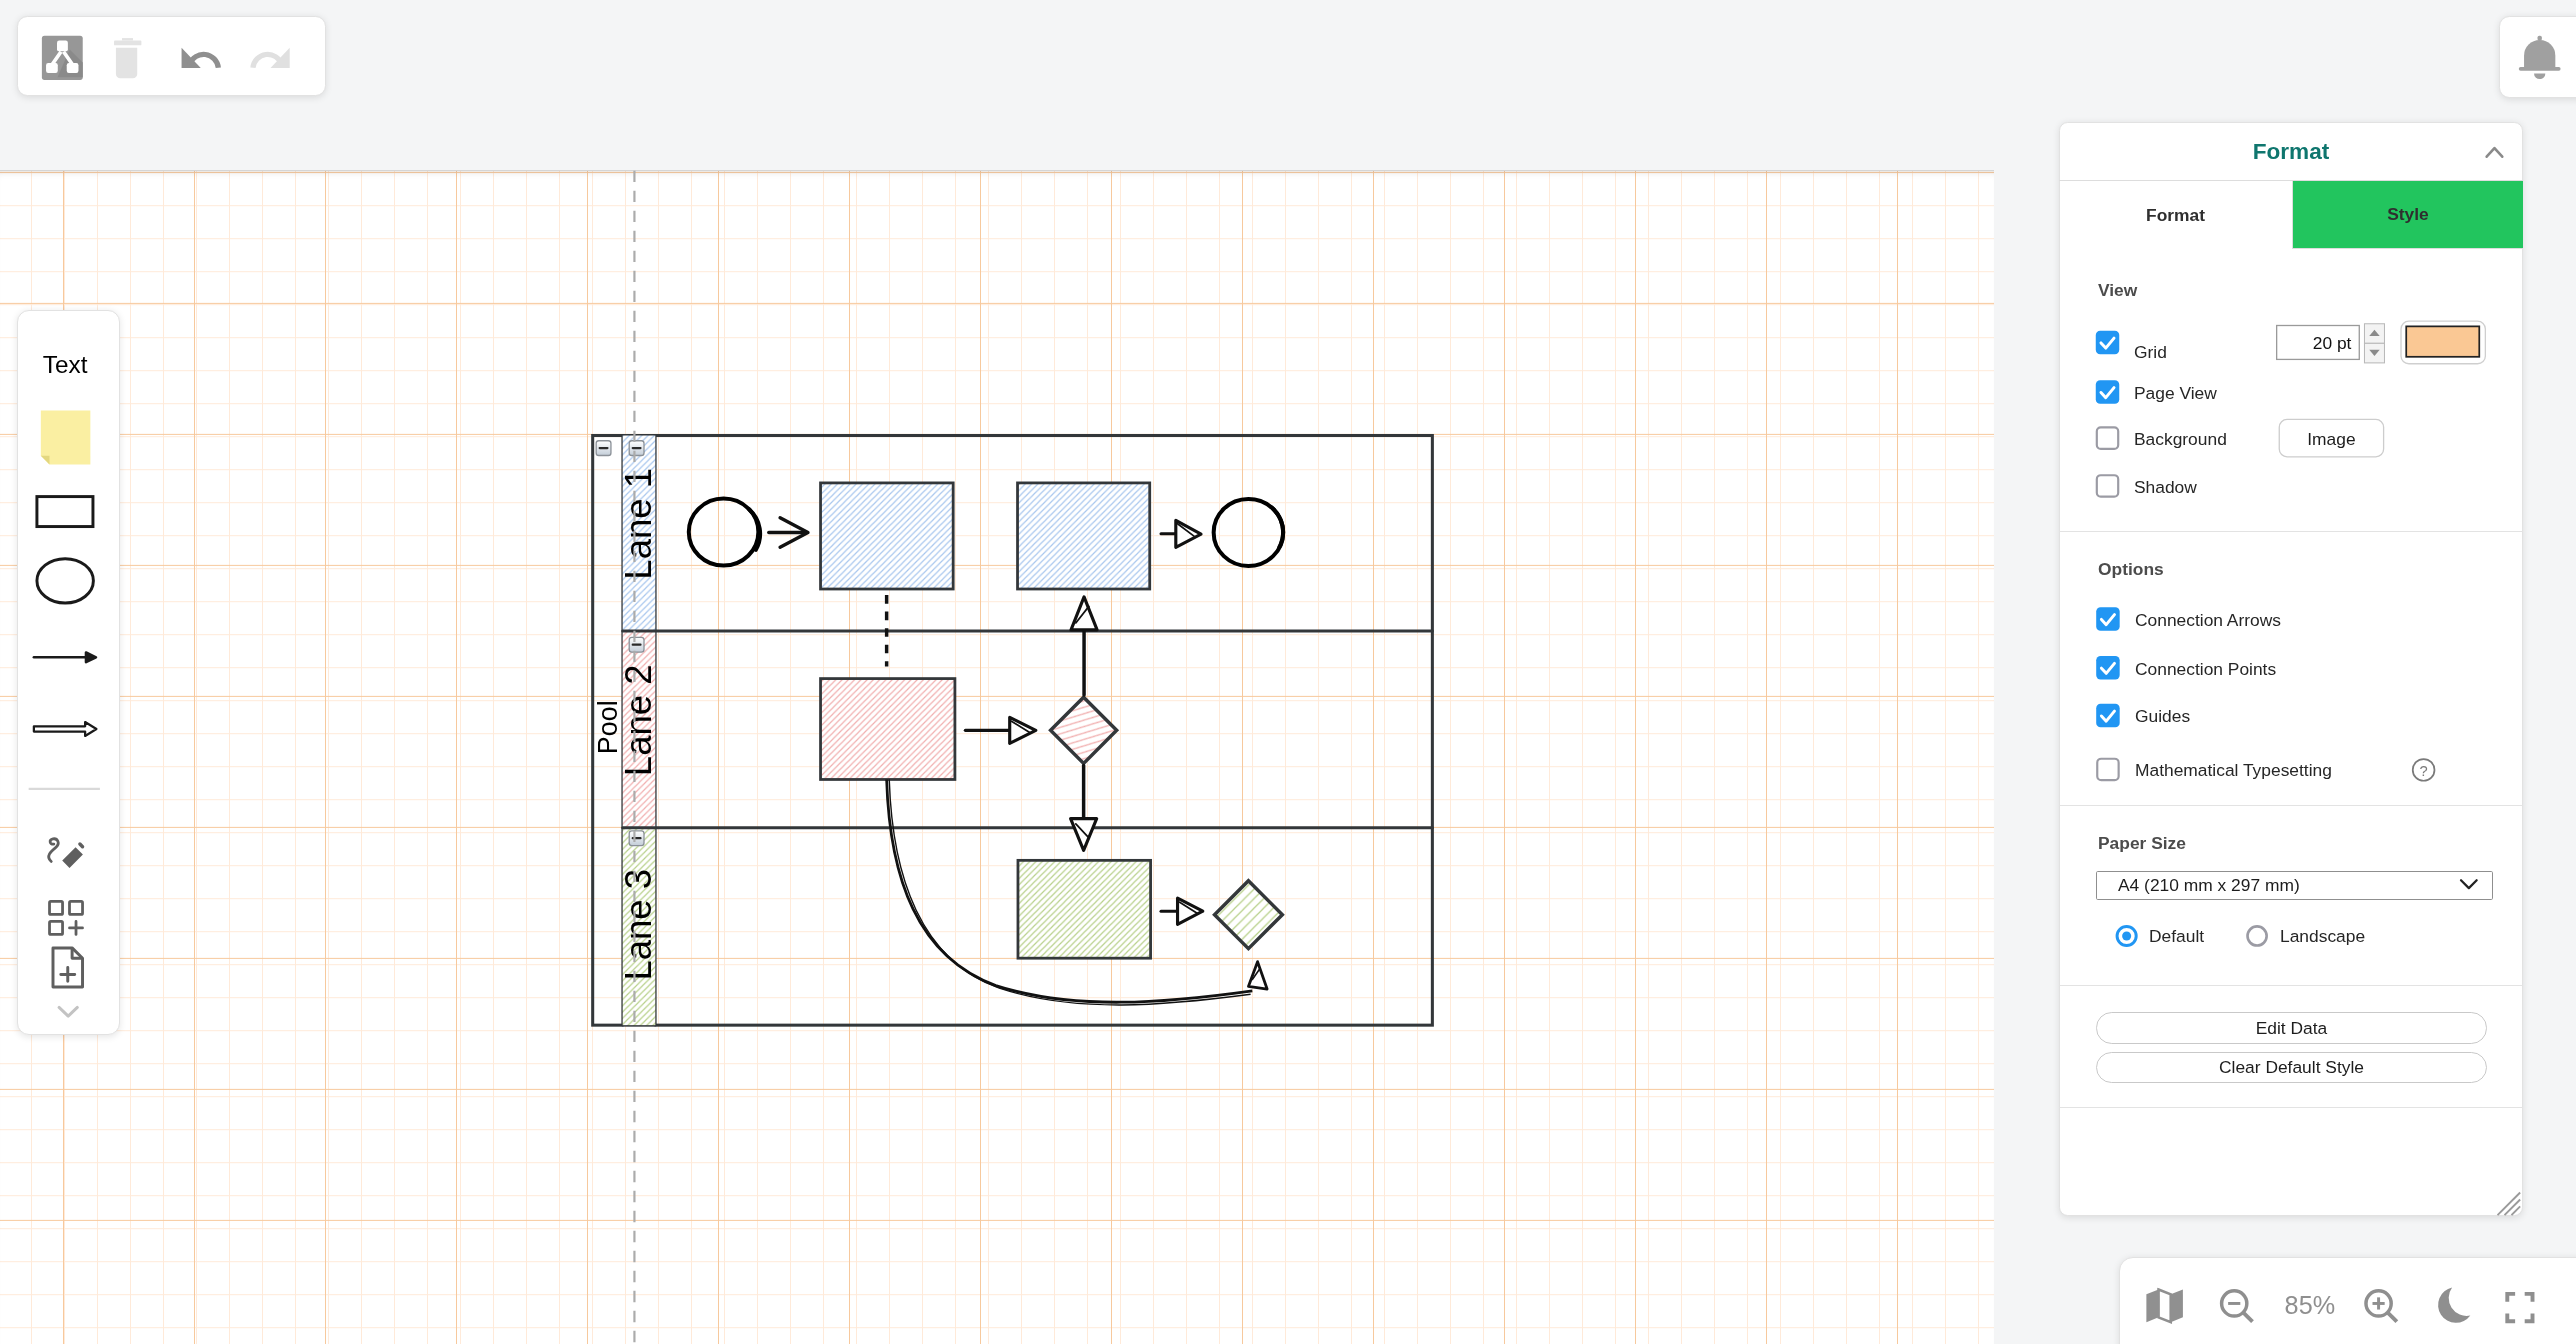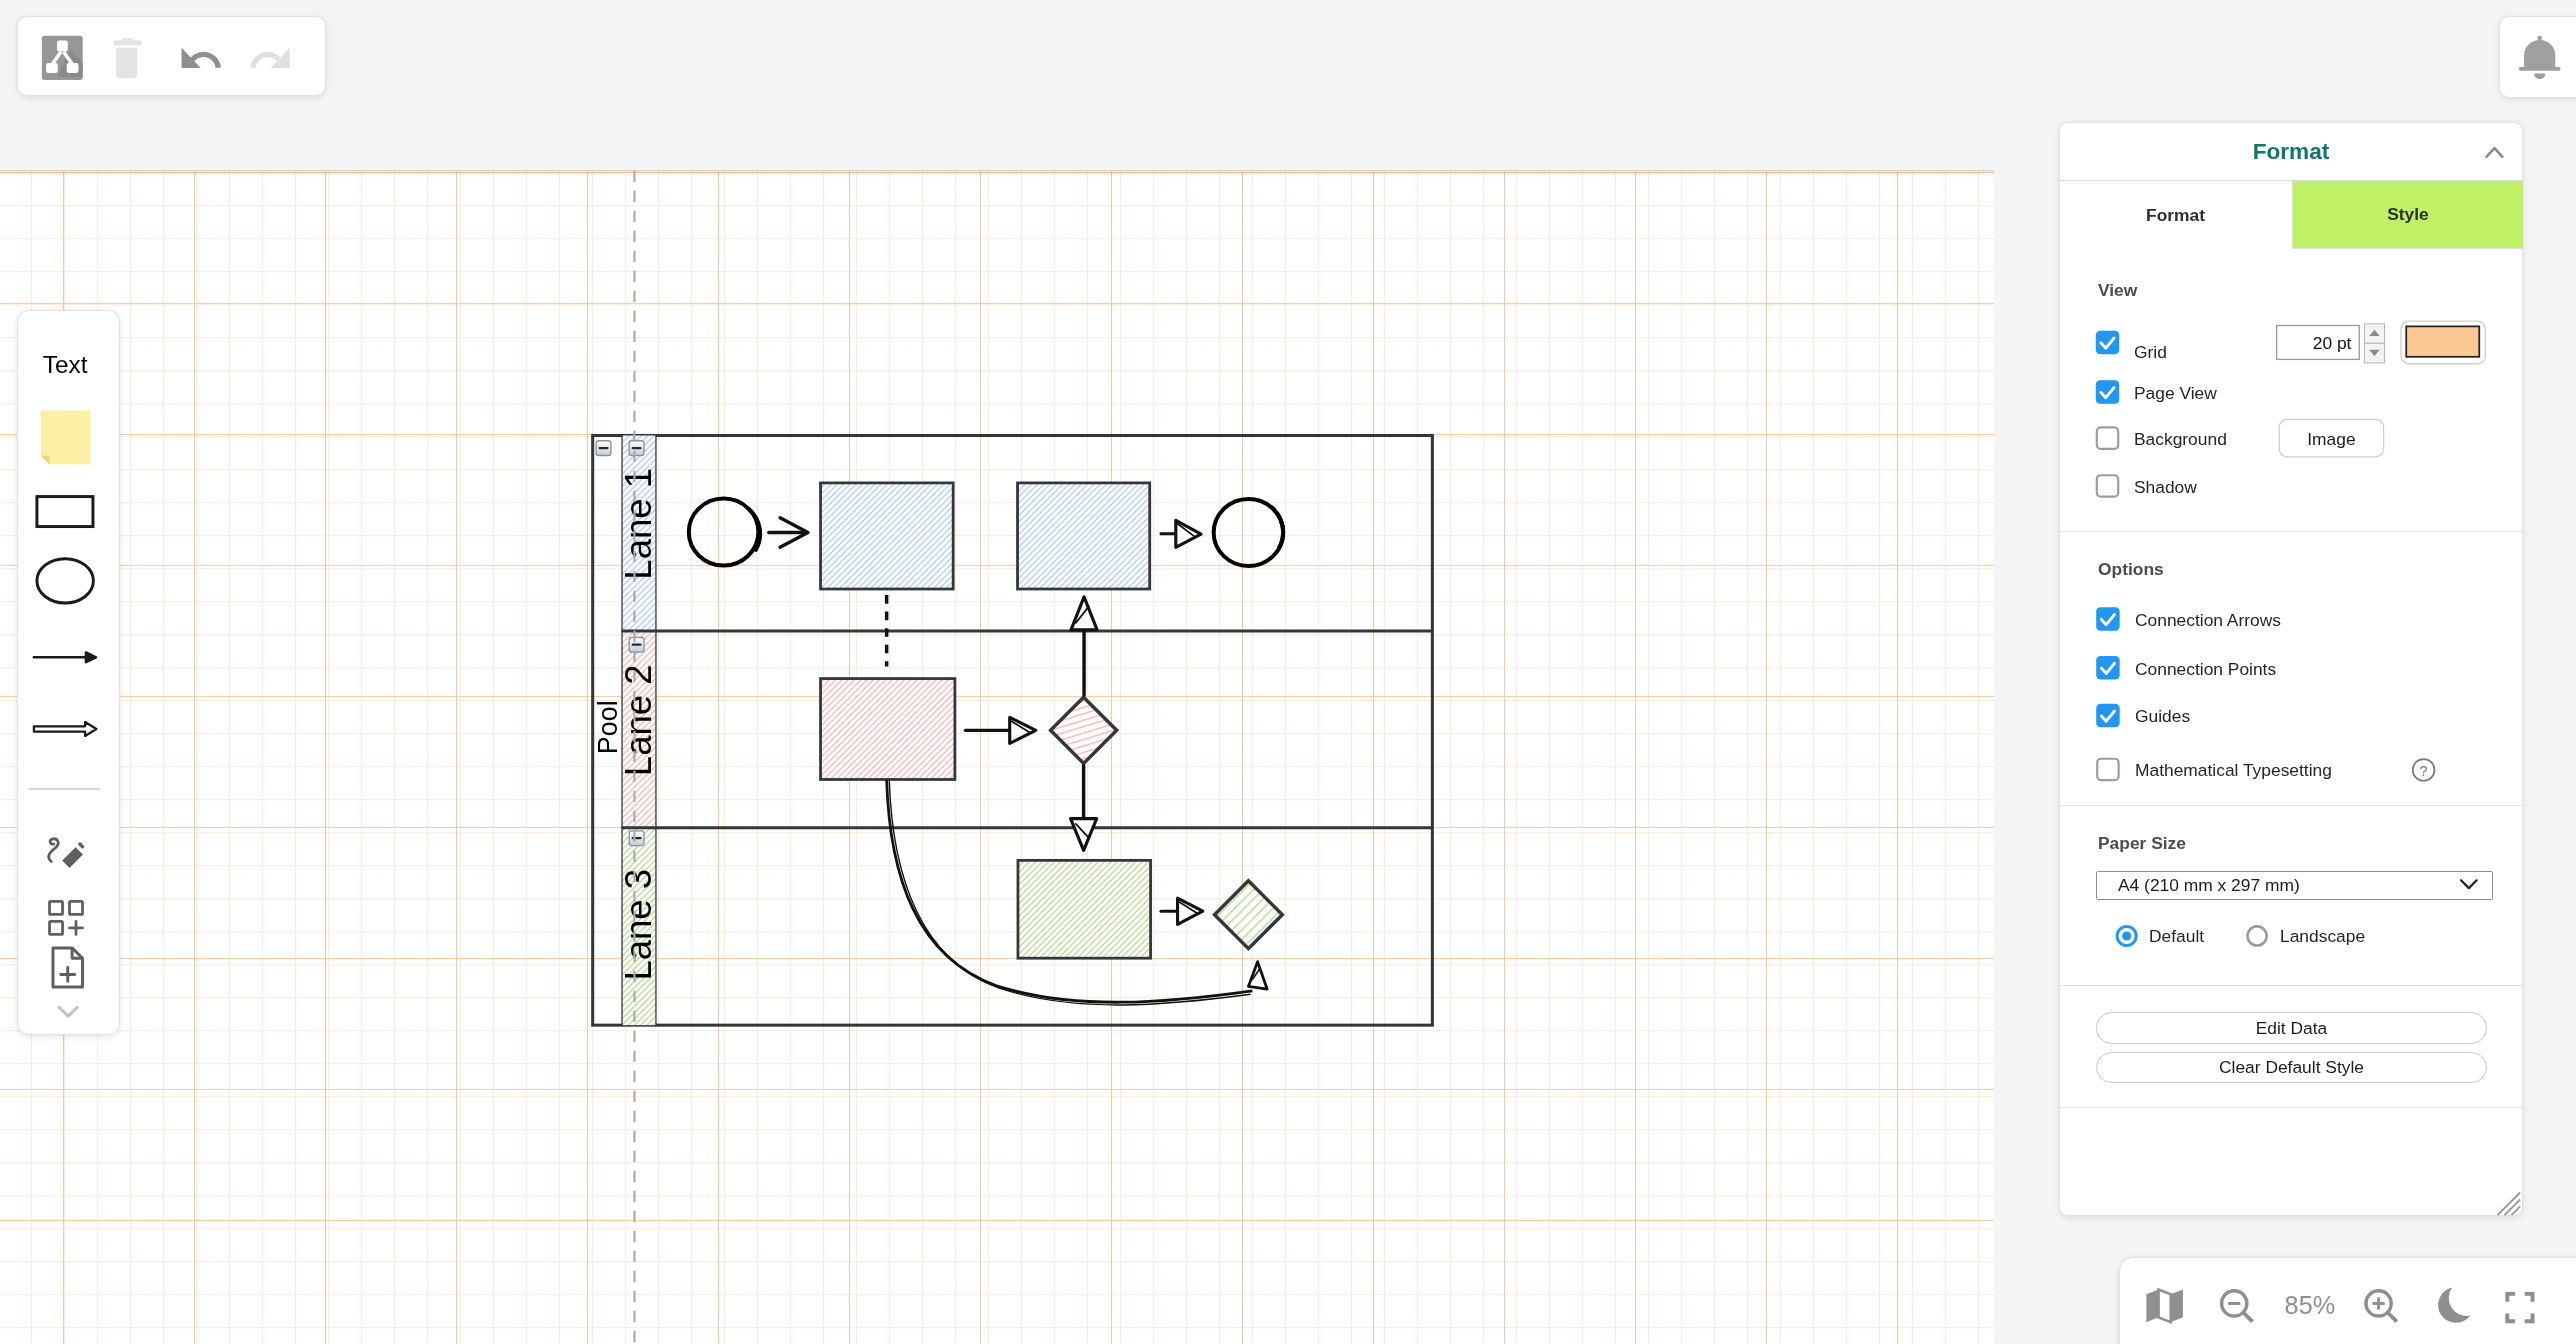--- a/index.html
+++ b/index.html
@@ -229,21 +229,21 @@
 <div id="fmt" style="position:absolute;left:2059px;top:122px;width:464px;height:1094px;">
   <div style="position:absolute;left:0;top:0;width:100%;height:59px;border-bottom:0.9px solid #ddd;">
     <div style="position:absolute;width:100%;top:17.4px;text-align:center;font-size:22.6px;font-weight:bold;color:#0f766e;">Format</div>
     <svg class="abs" width="464" height="59" viewBox="0 0 533 68">
         <path d="M2492,0"></path>
         <path d="M124,40" fill="none"></path>
         <path d="M492,40 l9,-10 l9,10" transform="translate(0,0)" stroke="#8a8a8a" stroke-width="3" fill="none" stroke-linecap="round" stroke-linejoin="round"></path>
       </svg>
   </div>
   <div style="position:absolute;left:0;top:59px;width:233px;height:68px;border-bottom:0;display:flex;align-items:center;justify-content:center;font-size:17.4px;font-weight:bold;color:#2f2f2f;">Format</div>
-  <div style="position:absolute;left:233px;top:59px;width:231px;height:68px;background:#bef264;border-left:0.9px solid #ddd;border-bottom:0.9px solid #ddd;display:flex;align-items:center;justify-content:center;font-size:17.4px;font-weight:bold;color:#2f2f2f;">Style</div>
+  <div style="position:absolute;left:233px;top:59px;width:231px;height:68px;background:#22c55e;border-left:0.9px solid #ddd;border-bottom:0.9px solid #ddd;display:flex;align-items:center;justify-content:center;font-size:17.4px;font-weight:bold;color:#2f2f2f;">Style</div>
 
   <div class="fhead" style="left:39px;top:158px;">View</div>
   <div class="flabel" style="left:75px;top:220px;">Grid</div>
   <div class="flabel" style="left:75px;top:261px;">Page View</div>
   <div class="flabel" style="left:75px;top:307px;">Background</div>
   <div class="flabel" style="left:75px;top:355px;">Shadow</div>
   <div class="sep" style="top:409px;"></div>
   <div class="fhead" style="left:39px;top:437px;">Options</div>
   <div class="flabel" style="left:76px;top:488px;">Connection Arrows</div>
   <div class="flabel" style="left:76px;top:537px;">Connection Points</div>

